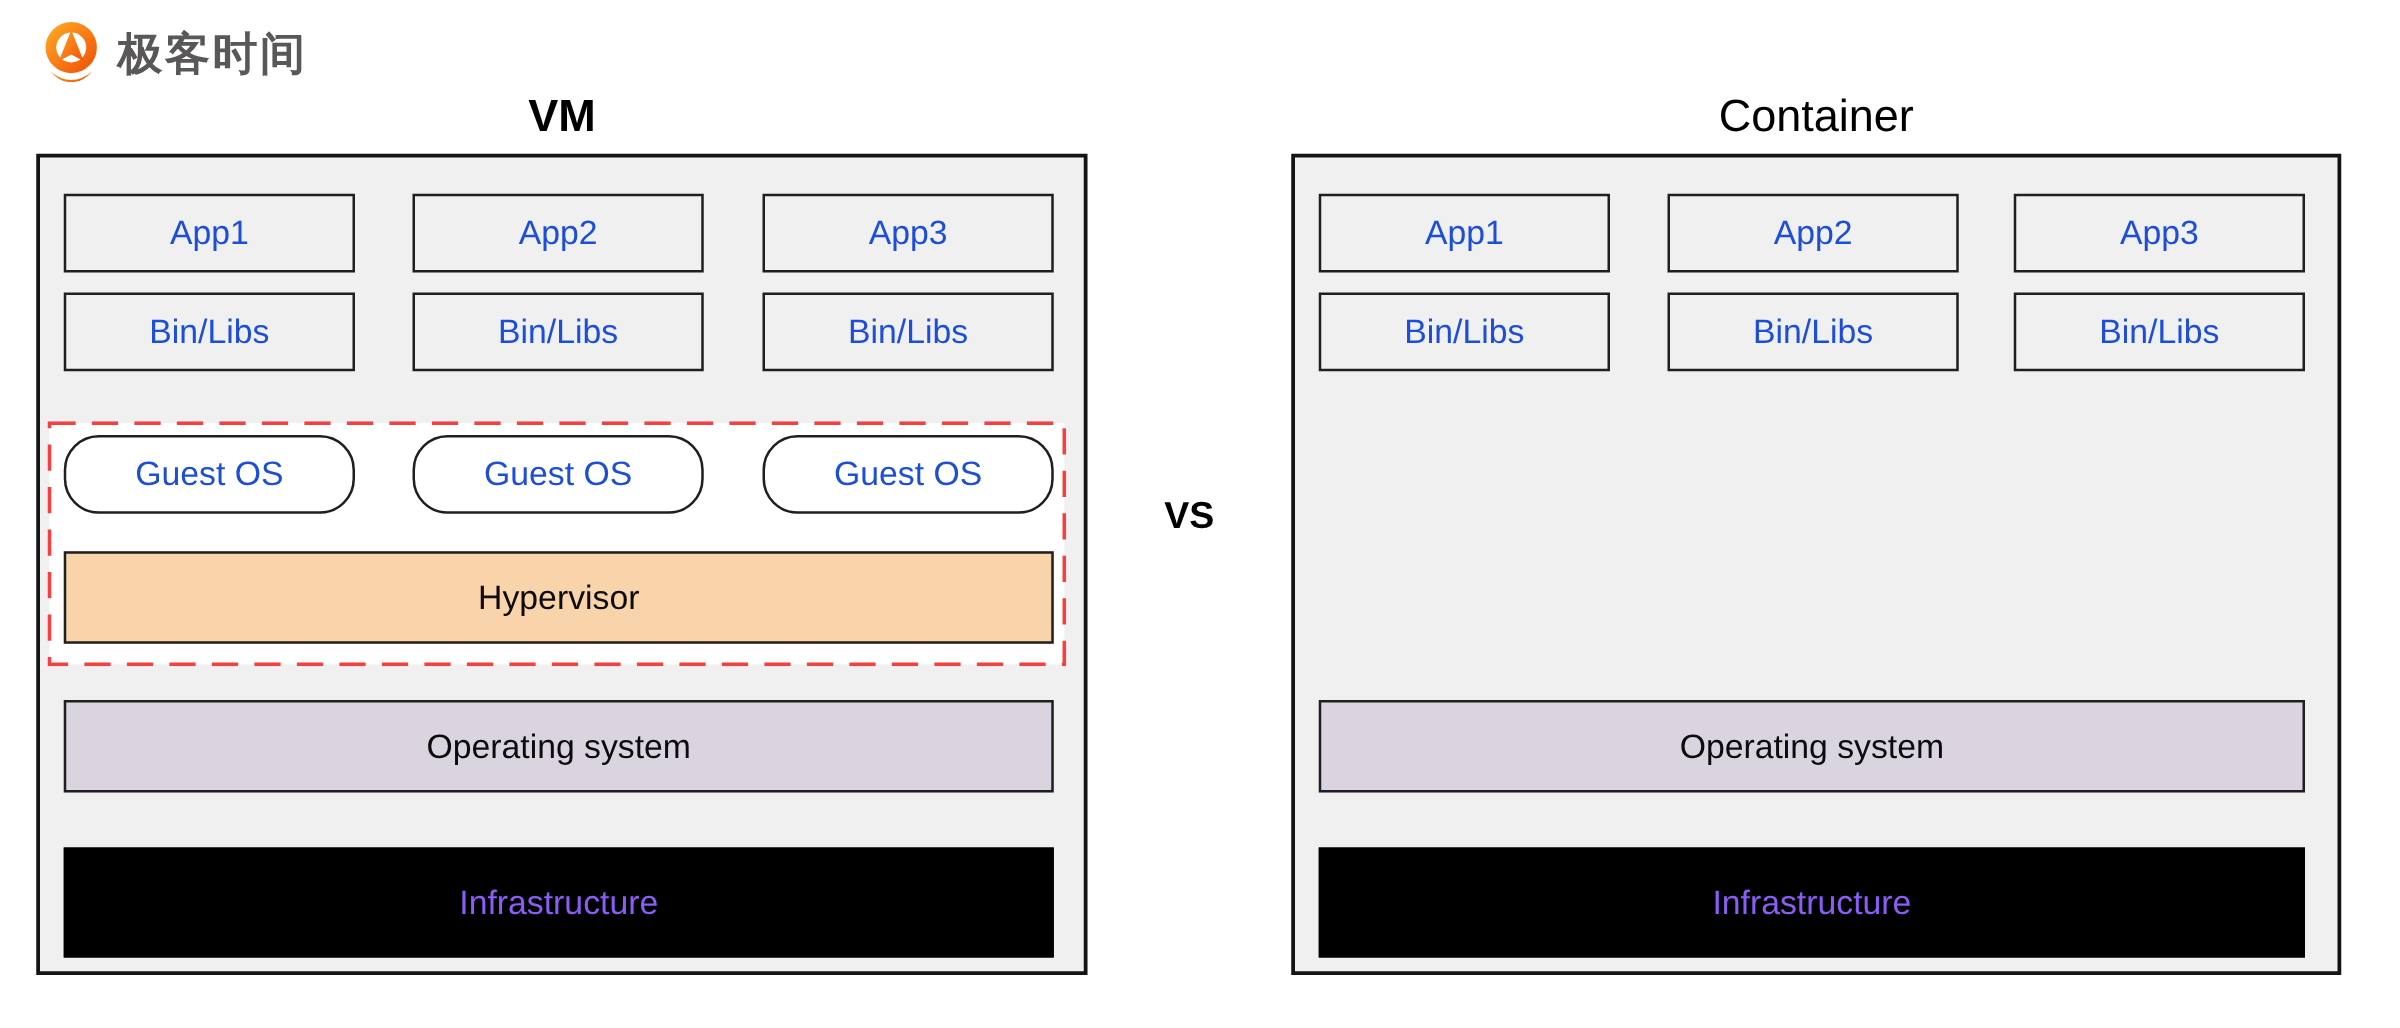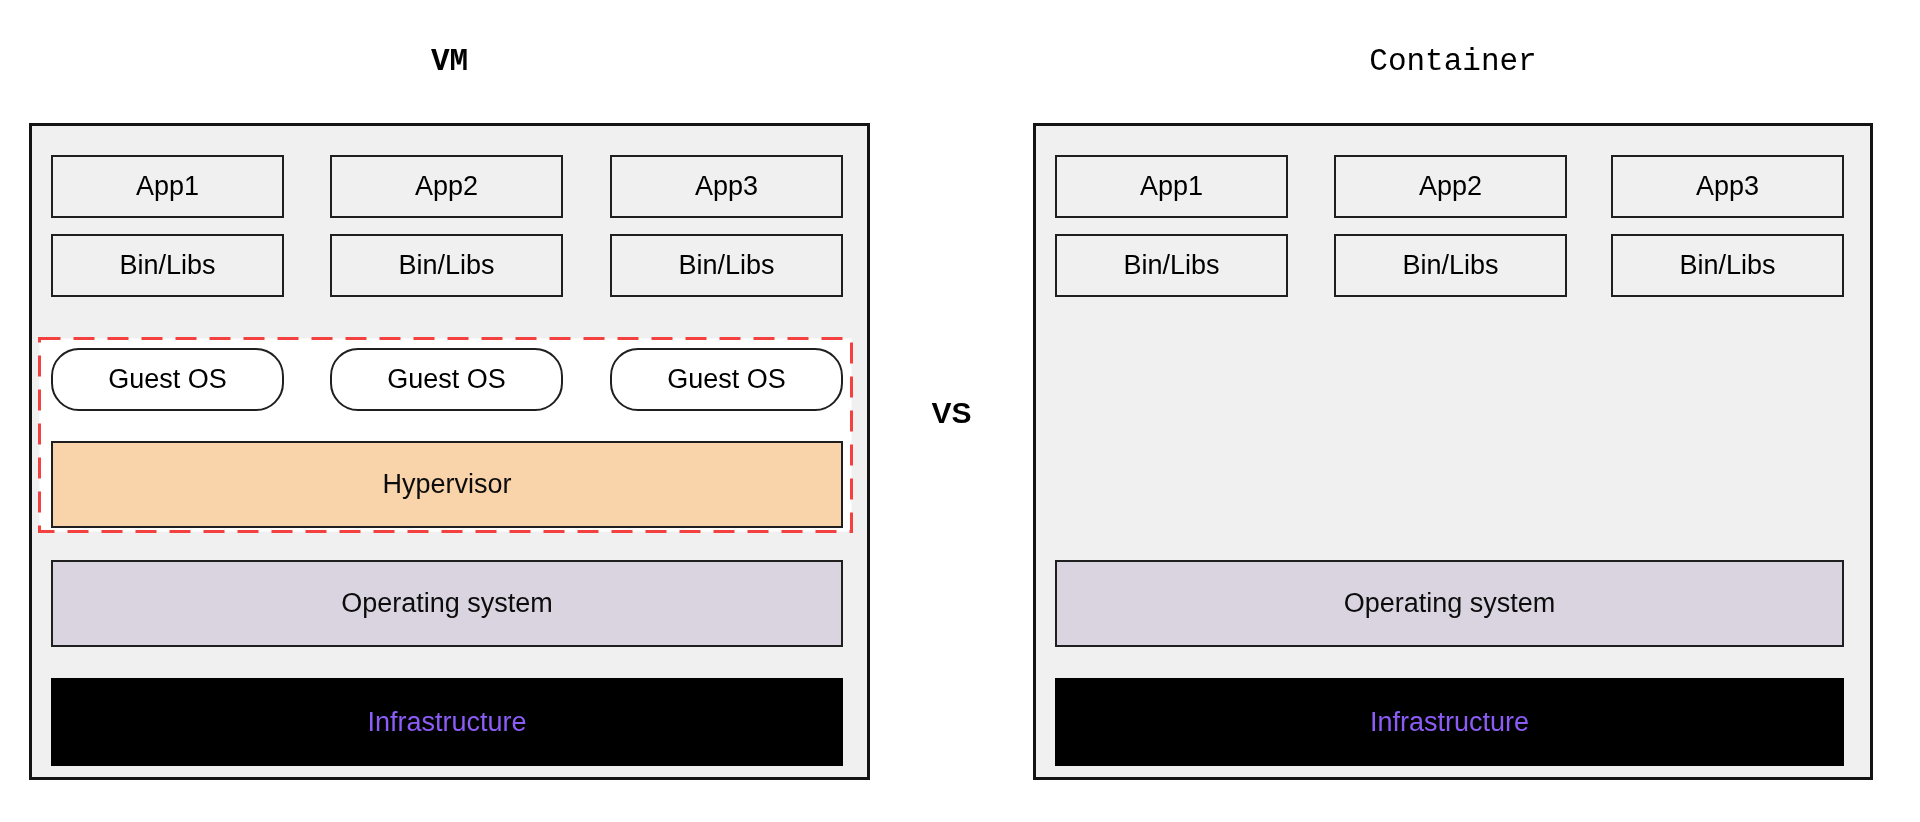--- a/index.html
+++ b/index.html
@@ -13,21 +13,21 @@
   }
   
   .logo{position:absolute;left:34px;top:16px;display:flex;align-items:center;}
   .logo-mark{width:46px;height:54px;display:block;}
   .brand-text{
     margin-left:14px;
     font-size:36px;font-weight:600;letter-spacing:2px;
     color:#595757;line-height:54px;
   }
   
-  .diagram-title{position:absolute;top:44px;text-align:center;font-size:31px;color:#000;font-family:Liberation Mono, monospace;}
+  .diagram-title{position:absolute;top:72px;text-align:center;font-size:36px;color:#000;}
   .title-vm{left:29px;width:841px;font-weight:700;}
   .title-container{left:1033px;width:840px;font-weight:400;}
   .vs-label{
     position:absolute;left:870px;top:396px;width:163px;
     text-align:center;font-size:30px;font-weight:700;color:#000;
   }
   
   .panel{
     position:absolute;top:123px;height:657px;
     background:var(--panel-bg,#f0f0f0);
@@ -35,25 +35,25 @@
     box-sizing:border-box;
   }
   .panel-vm{left:29px;width:841px;}
   .panel-container{left:1033px;width:840px;}
   
   .box{
     position:absolute;width:233px;height:63px;
     background:var(--panel-bg,#f0f0f0);
     border:2px solid #1f1f1f;box-sizing:border-box;
     display:flex;align-items:center;justify-content:center;
-    font-size:27px;color:#000000;white-space:nowrap;
+    font-size:27px;color:#1d4ed8;white-space:nowrap;
   }
   .box.white{background:#ffffff;}
   .band{
-    position:absolute;height:87px;
+    position:absolute;height:74px;
     border:2px solid #1f1f1f;box-sizing:border-box;
     display:flex;align-items:center;justify-content:center;
     font-size:27px;color:#0c0c0c;
   }
   .band.peach{background:var(--peach,#f9d3aa);}
   .band.lavender{background:var(--lavender,#dad4e0);}
   .band.black{background:#000;color:#8b5cf6;border-color:#000;height:88px;}
   .w-vm{width:792px;}
   .w-ct{width:789px;}
   
@@ -66,20 +66,35 @@
   .col1{left:19px;} .col2{left:298px;} .col3{left:578px;}
   .ct-col3{left:575px;}
   .full-left{left:19px;}
   .dash-rect{position:absolute;left:6px;top:211px;}
 </style>
 </head>
 <body>
 
 <div class="canvas">
 
+  <div class="logo">
+    <svg class="logo-mark" viewBox="0 0 46 54">
+      <defs>
+        <linearGradient id="og" x1="0" y1="0" x2="1" y2="1">
+          <stop offset="0" stop-color="#ffa321"></stop>
+          <stop offset="1" stop-color="#f1560a"></stop>
+        </linearGradient>
+      </defs>
+      <circle cx="23" cy="22" r="16" fill="none" stroke="url(#og)" stroke-width="9"></circle>
+      <circle cx="23" cy="22" r="12" fill="#ffffff"></circle>
+      <path d="M23 8 L33 33 L23 27.5 L13 33 Z" fill="url(#og)"></path>
+      <path d="M6 41 Q23 55 40 41 Q31 51 23 49.5 Q15 51 6 41 Z" fill="url(#og)"></path>
+    </svg>
+    <div class="brand-text">极客时间</div>
+  </div>
 
   <div class="diagram-title title-vm">VM</div>
   <div class="diagram-title title-container">Container</div>
   <div class="vs-label">VS</div>
 
   <div class="panel panel-vm">
 
     <div class="box row-app col1">App1</div>
     <div class="box row-app col2">App2</div>
     <div class="box row-app col3">App3</div>

